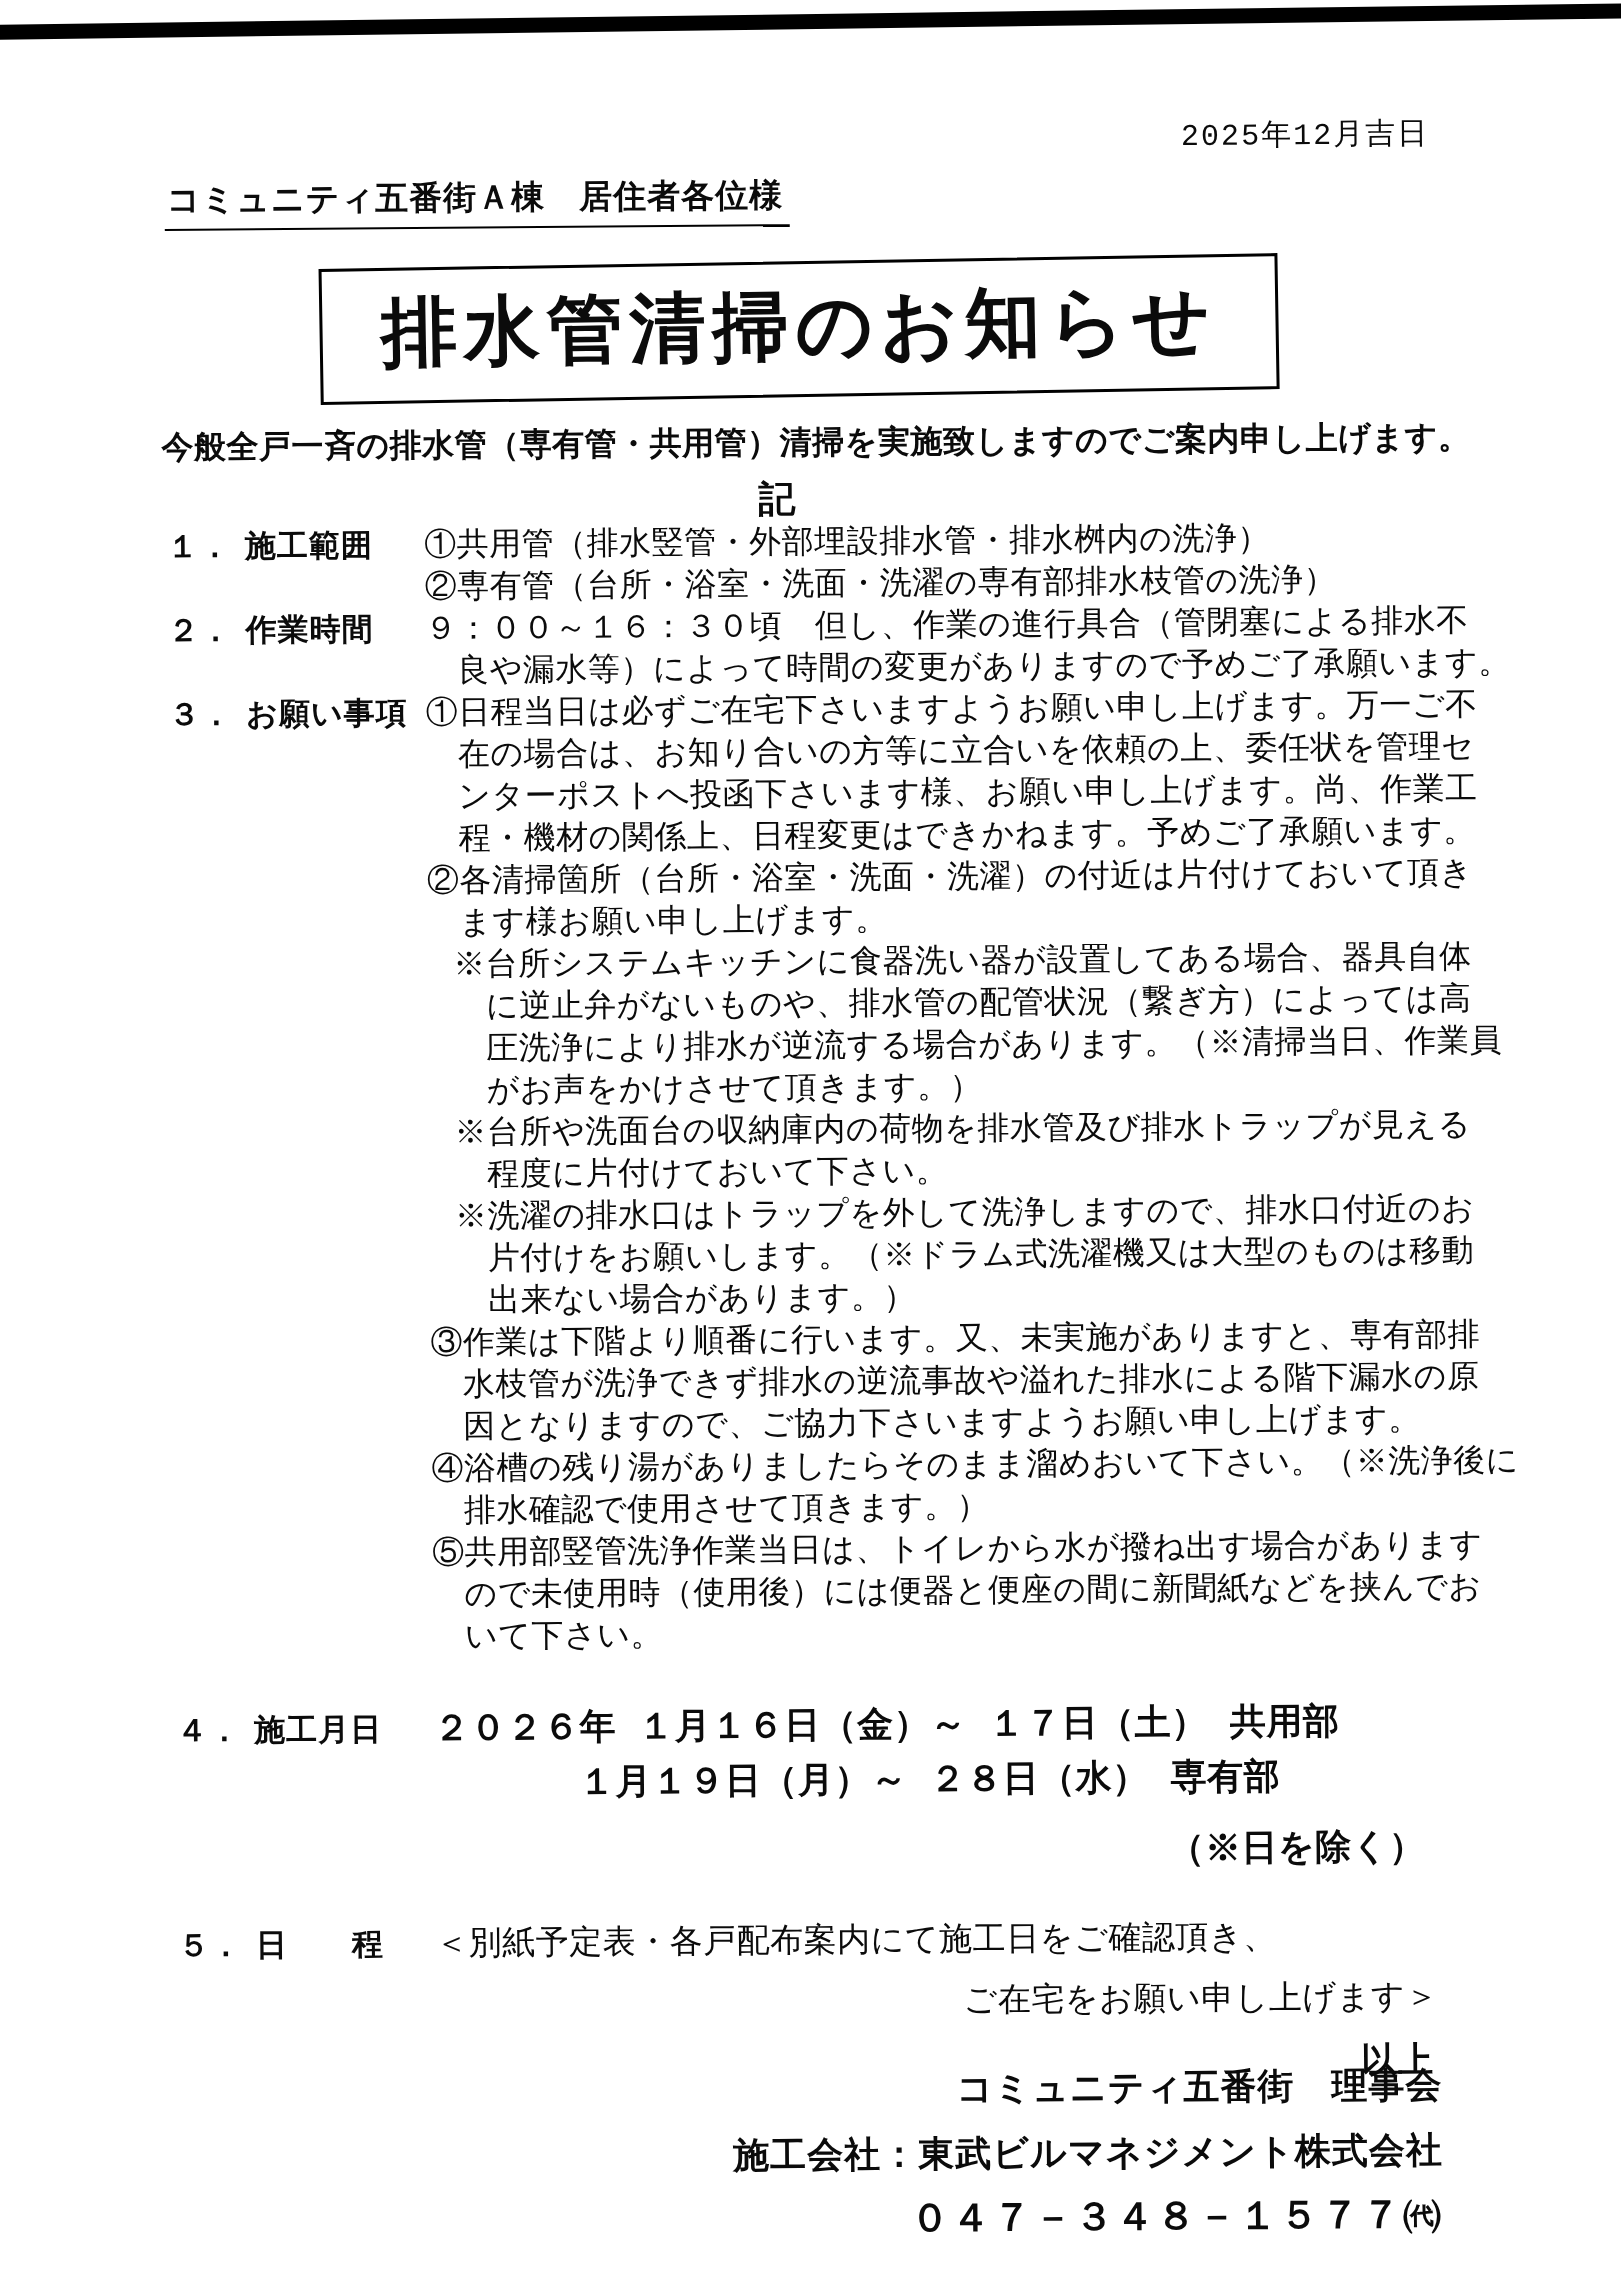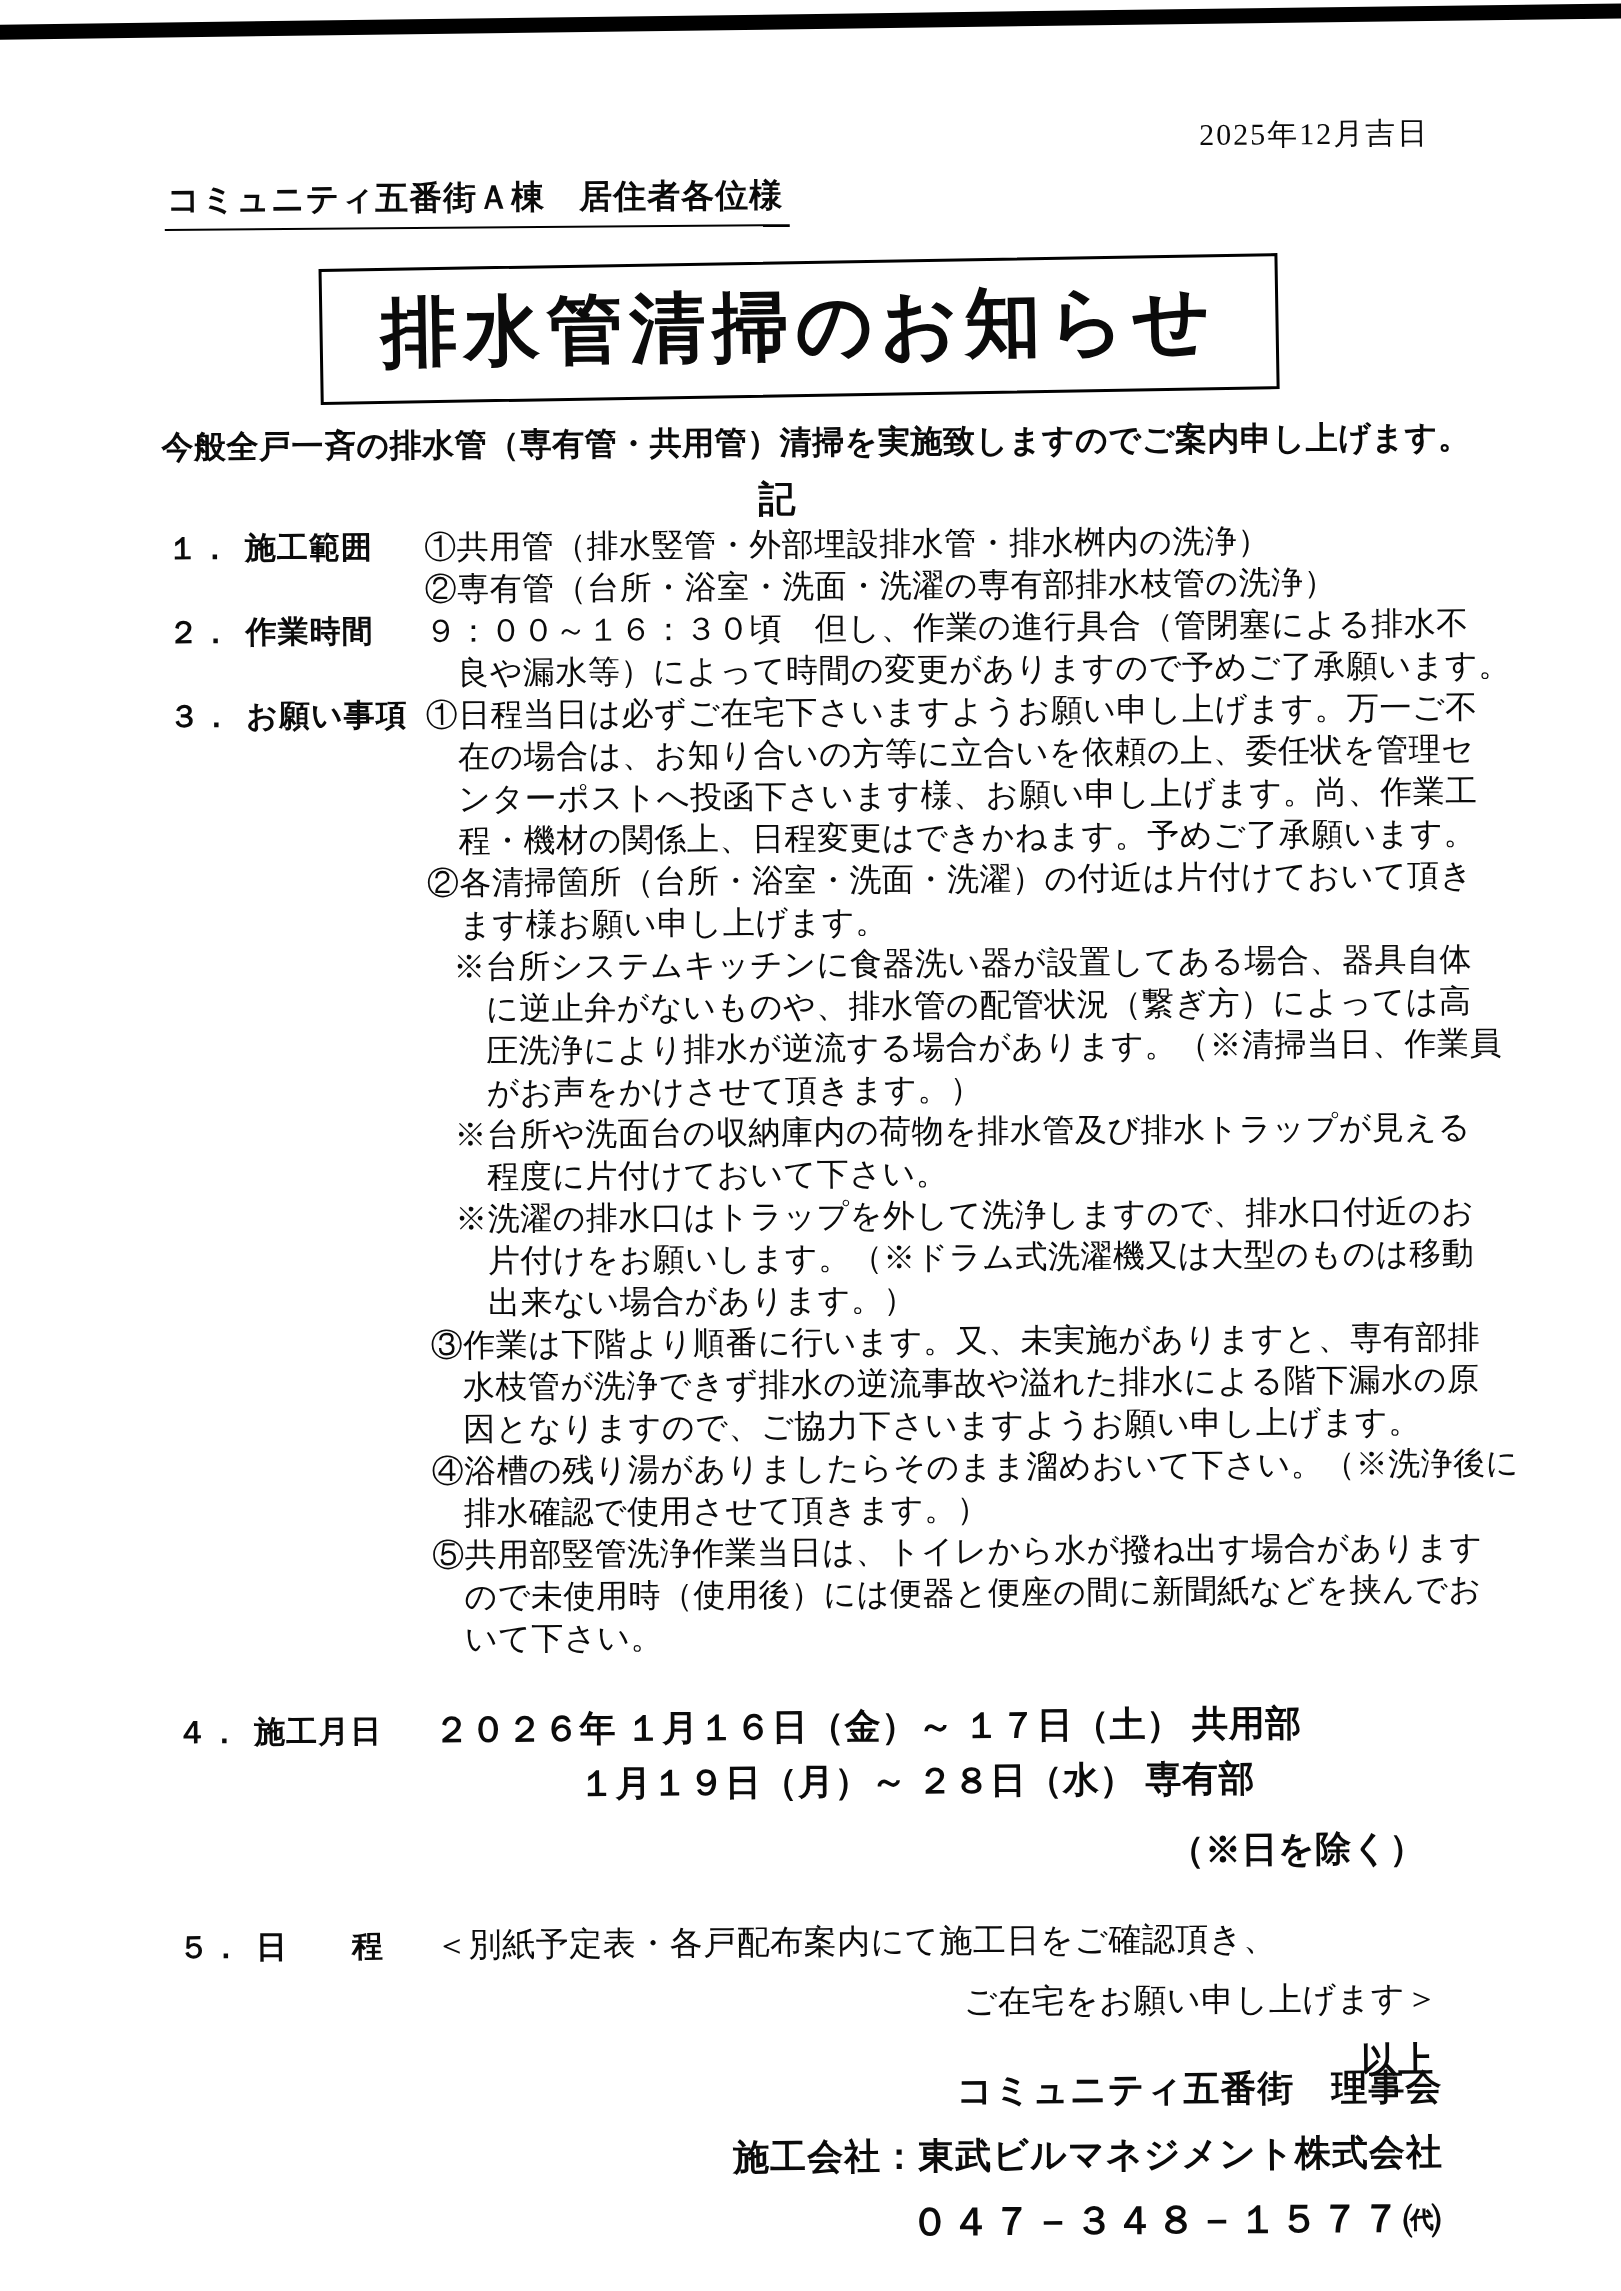--- a/index.html
+++ b/index.html
@@ -1,21 +1,21 @@
 <!DOCTYPE html>
 <html><head>
 <meta charset="utf-8">
 <style>
   html,body{margin:0;padding:0;background:#e8e8e8;}
   .page{
     position:relative;
     width:1621px;height:2292px;
     background:#ffffff;
     overflow:hidden;
-    font-family:Liberation Serif, serif;
+    font-family:Liberation Mono, monospace;
     color:#0b0b0b;
   }
   .skew{position:absolute;inset:0;transform:rotate(-0.45deg);}
   .scan-bar{
     position:absolute;top:13.7px;left:-29px;width:1725px;height:14.7px;
     background:#000;transform:rotate(-0.3deg);
   }
   .date-line{
     position:absolute;top:118px;right:184px;
     font-size:30px;letter-spacing:2px;font-weight:500;

